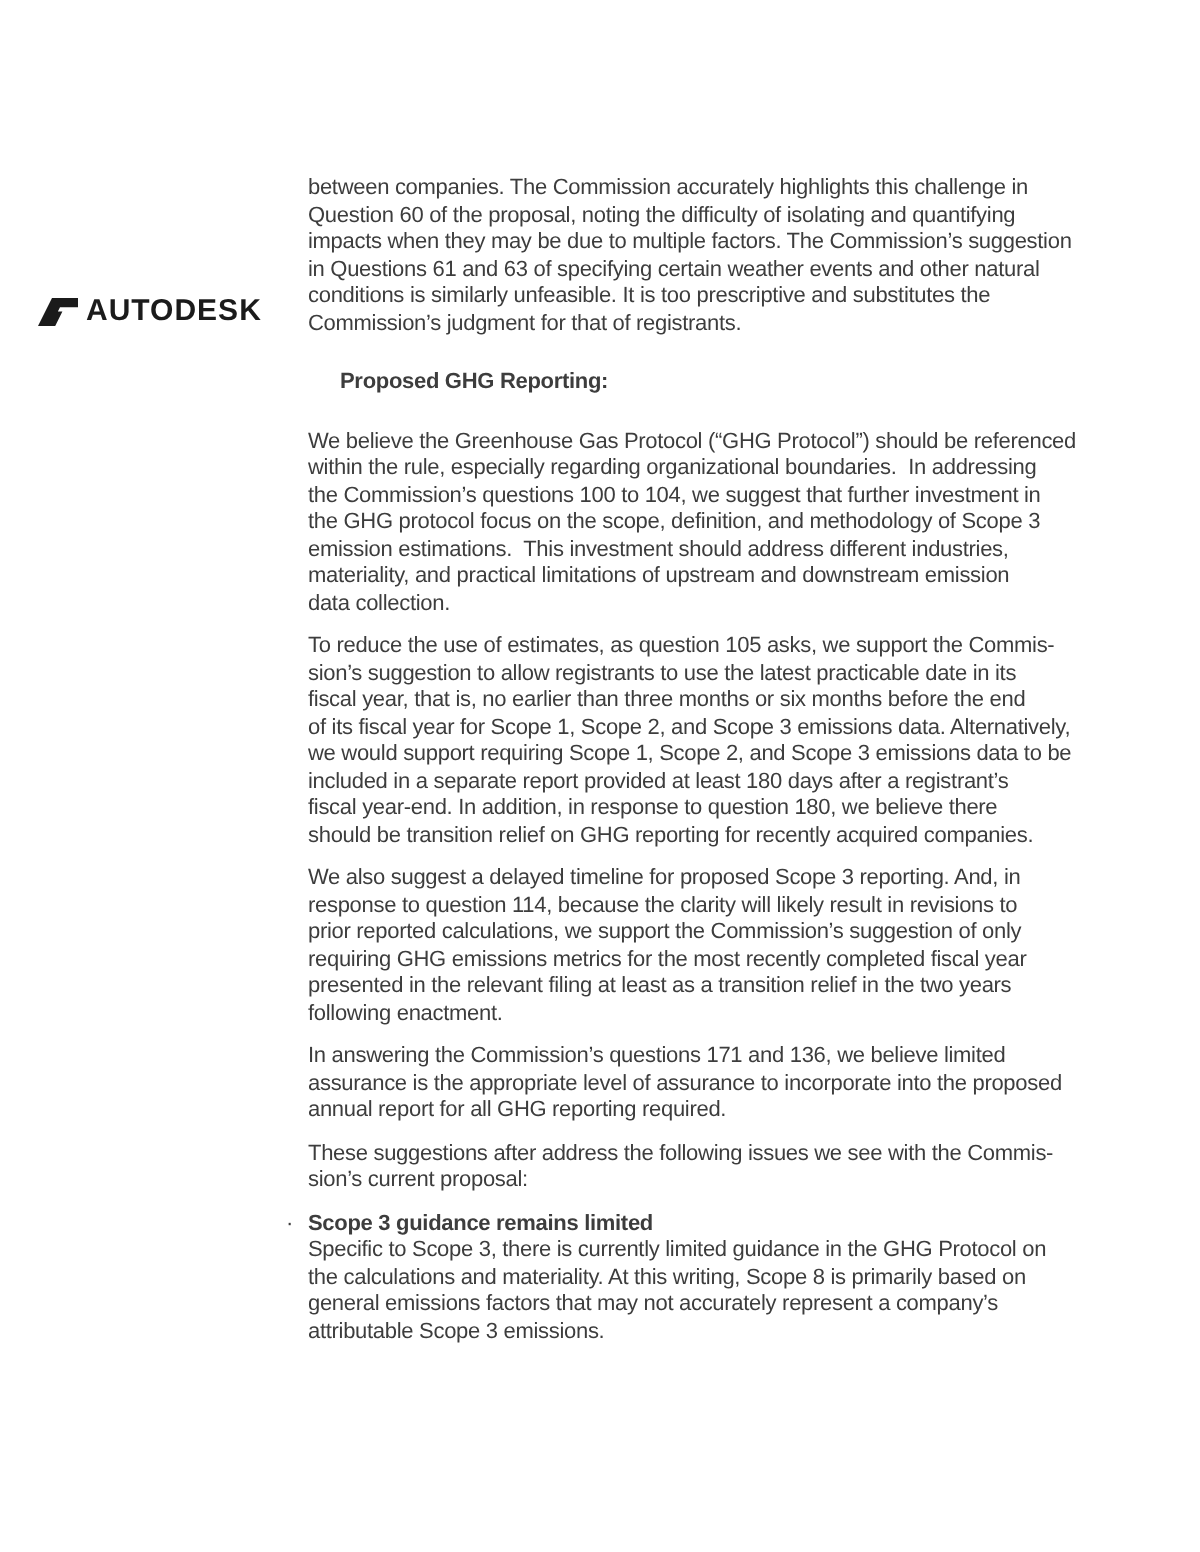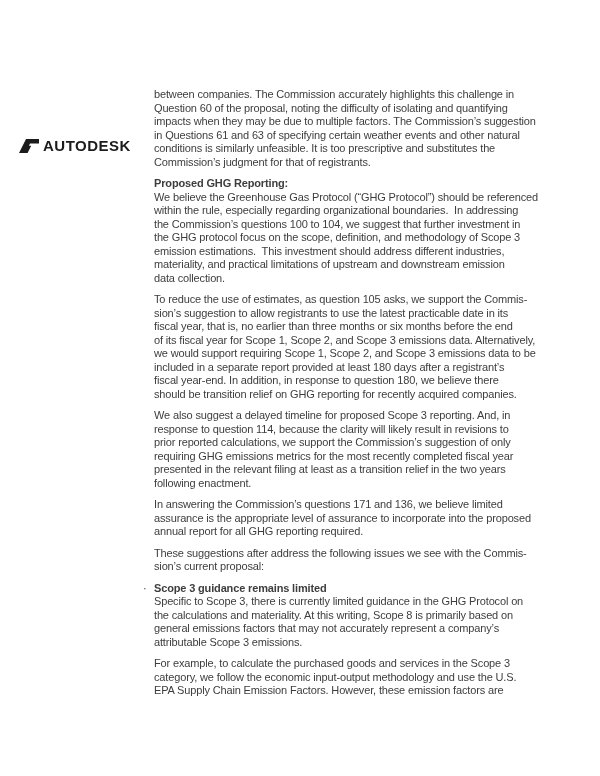--- a/index.html
+++ b/index.html
@@ -13,21 +13,21 @@
     position: relative;
     width: 600px;
     height: 776px;
     background: var(--background);
     overflow: hidden;
     font-family: "Liberation Sans", sans-serif;
   }
   .logo {
     position: absolute;
     left: 19px;
-    top: 138px;
+    top: 148px;
     display: flex;
     align-items: flex-end;
     gap: 4px;
     color: var(--logo);
   }
   .logo svg { display: block; }
   .wordmark {
     font-size: 15px;
     font-weight: bold;
     letter-spacing: 0.5px;
@@ -42,21 +42,21 @@
     font-size: 11px;
     line-height: 13.5px;
     letter-spacing: -0.15px;
   }
   .para {
     margin: 0 0 8px 0;
     white-space: pre;
   }
   .section-heading {
     font-weight: bold;
-    margin: 0;
+    margin: 16px;
     white-space: pre;
   }
   .bullet-item { position: relative; }
   .bullet-marker {
     position: absolute;
     left: -11px;
     top: 0;
   }
   .bullet-title {
     font-weight: bold;
@@ -117,19 +117,16 @@
     <p class="para">These suggestions after address the following issues we see with the Commis-
 sion’s current proposal:</p>
 
     <div class="bullet-item">
       <span class="bullet-marker">·</span>
       <p class="bullet-title">Scope 3 guidance remains limited</p>
       <p class="para">Specific to Scope 3, there is currently limited guidance in the GHG Protocol on
 the calculations and materiality. At this writing, Scope 8 is primarily based on
 general emissions factors that may not accurately represent a company’s
 attributable Scope 3 emissions.</p>
-      <p class="para">For example, to calculate the purchased goods and services in the Scope 3
-category, we follow the economic input-output methodology and use the U.S.
-EPA Supply Chain Emission Factors. However, these emission factors are</p>
     </div>
   </div>
 
 </div>
 
 </body></html>

